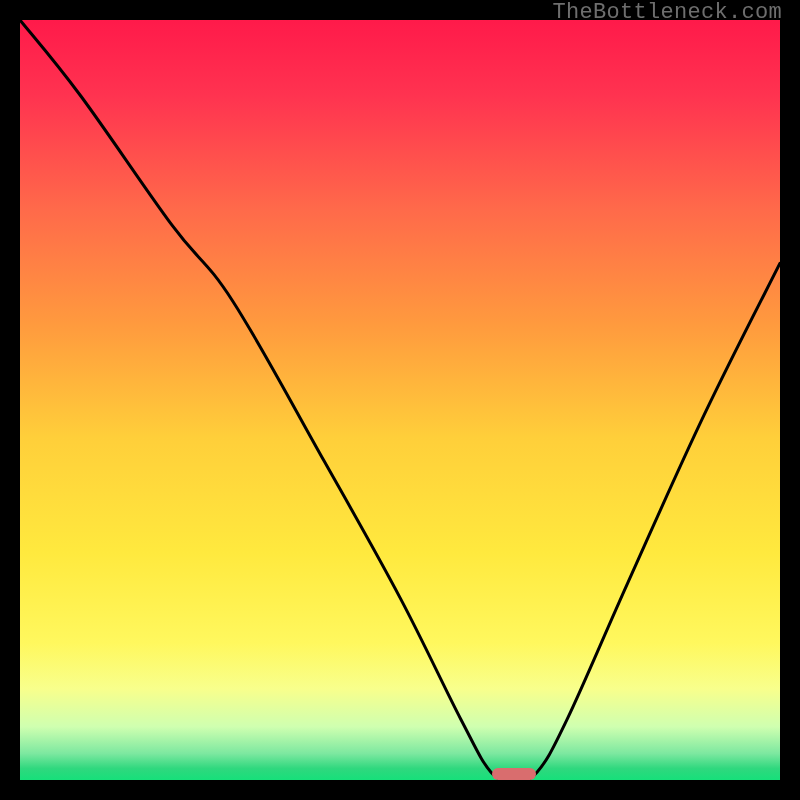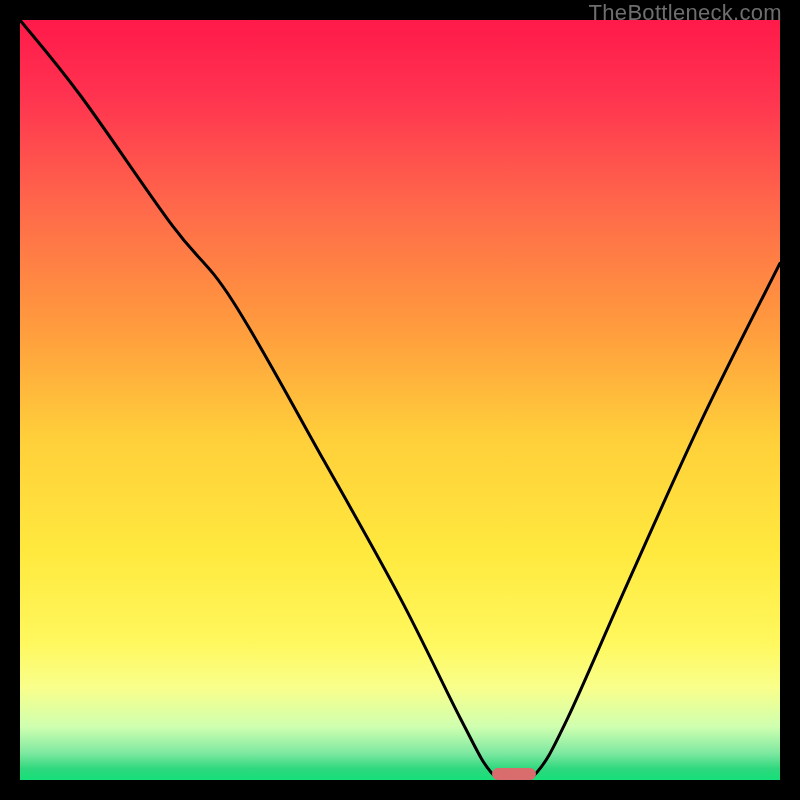--- a/index.html
+++ b/index.html
@@ -20,21 +20,21 @@
     position: absolute;
     left: 20px;
     top: 20px;
     width: 760px;
     height: 760px;
   }
   .watermark {
     position: absolute;
     top: 0px;
     right: 18px;
-    font-family: Liberation Sans, sans-serif;
+    font-family: Liberation Mono, monospace;
     font-size: 22px;
     font-weight: 500;
     color: #6e6e6e;
     letter-spacing: 0.3px;
     z-index: 5;
   }
   svg {
     display: block;
   }
 </style>

